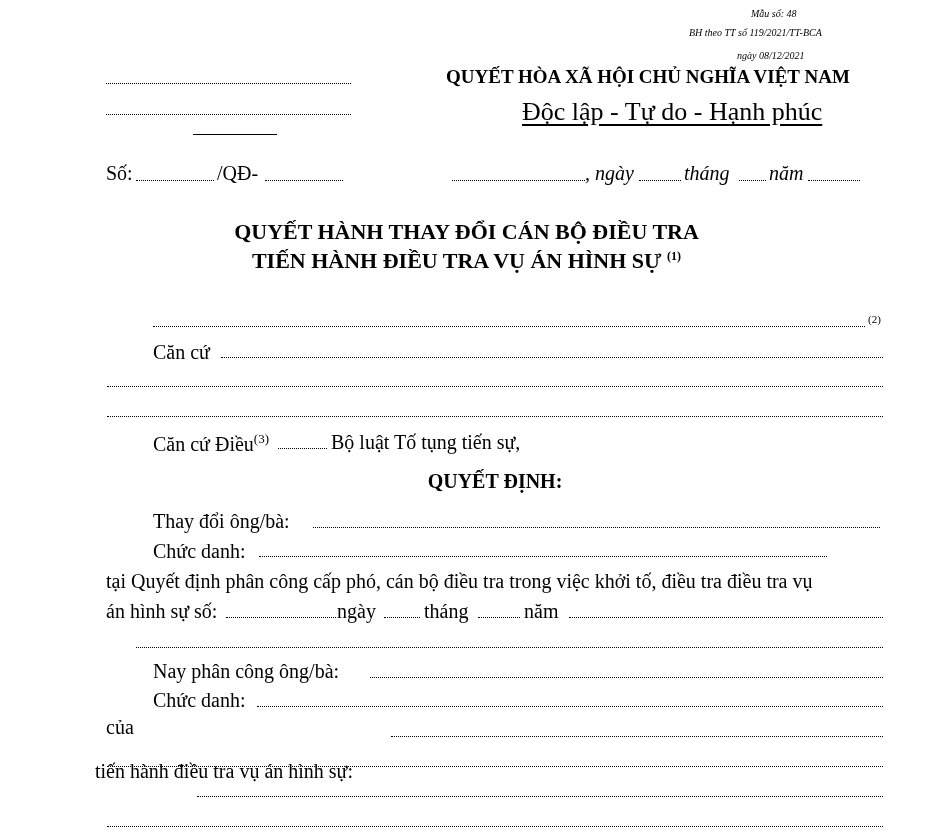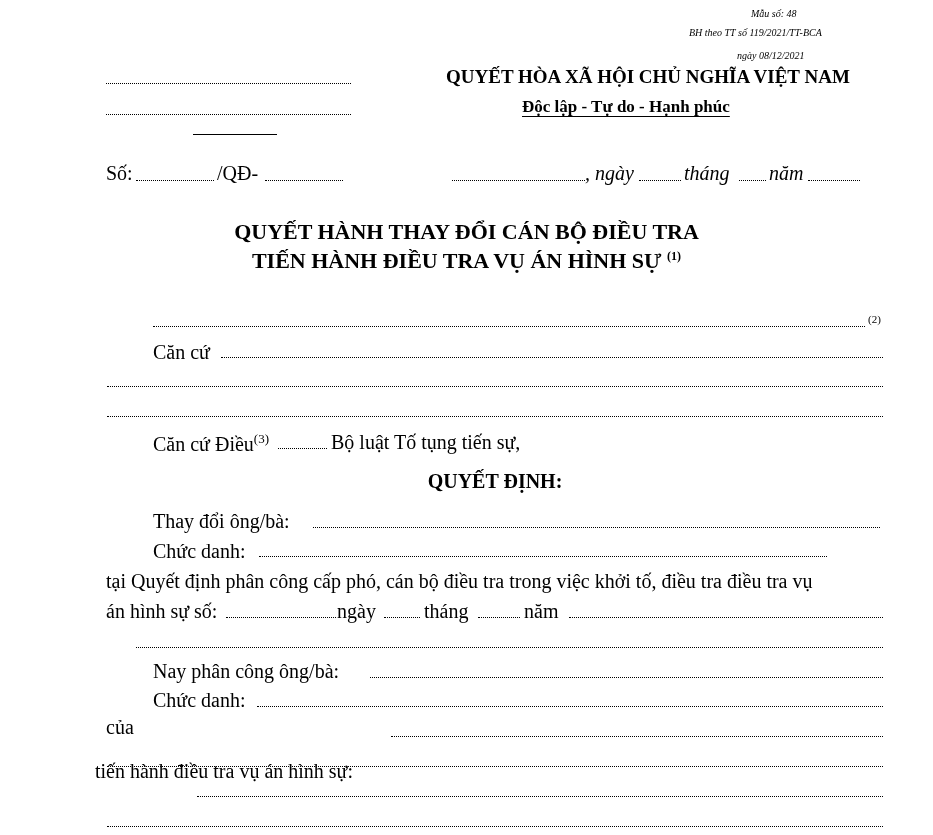--- a/index.html
+++ b/index.html
@@ -5,21 +5,21 @@
     html, body { margin: 0; padding: 0; background: #ffffff; }
     body {
       width: 933px; height: 835px; position: relative; overflow: hidden;
       font-family: "Liberation Serif", "DejaVu Serif", serif;
       color: #000;
     }
     .abs { position: absolute; white-space: nowrap; }
     .dots { position: absolute; border-bottom: 1px dotted #000; height: 0; }
     .form-meta { font-style: italic; font-size: 10px; }
     .hdr-bold { font-weight: bold; font-size: 19px; }
-    .motto { font-weight: bold; font-size: 17px; text-decoration: underline; text-underline-offset: 4px; }
+    .motto { font-weight: normal; font-size: 26px; text-decoration: underline; text-underline-offset: 4px; }
     .title { font-weight: bold; font-size: 22px; text-align: center; width: 933px; left: 0; }
     .body-text { font-size: 20px; }
     .sup { font-size: 12px; vertical-align: super; }
     .sup2 { font-size: 11px; }
     .it { font-style: italic; }
   </style>
 </head>
 <body>
 
 <div class="abs form-meta" style="left:751px; top:8px;">Mẫu số: 48</div>

